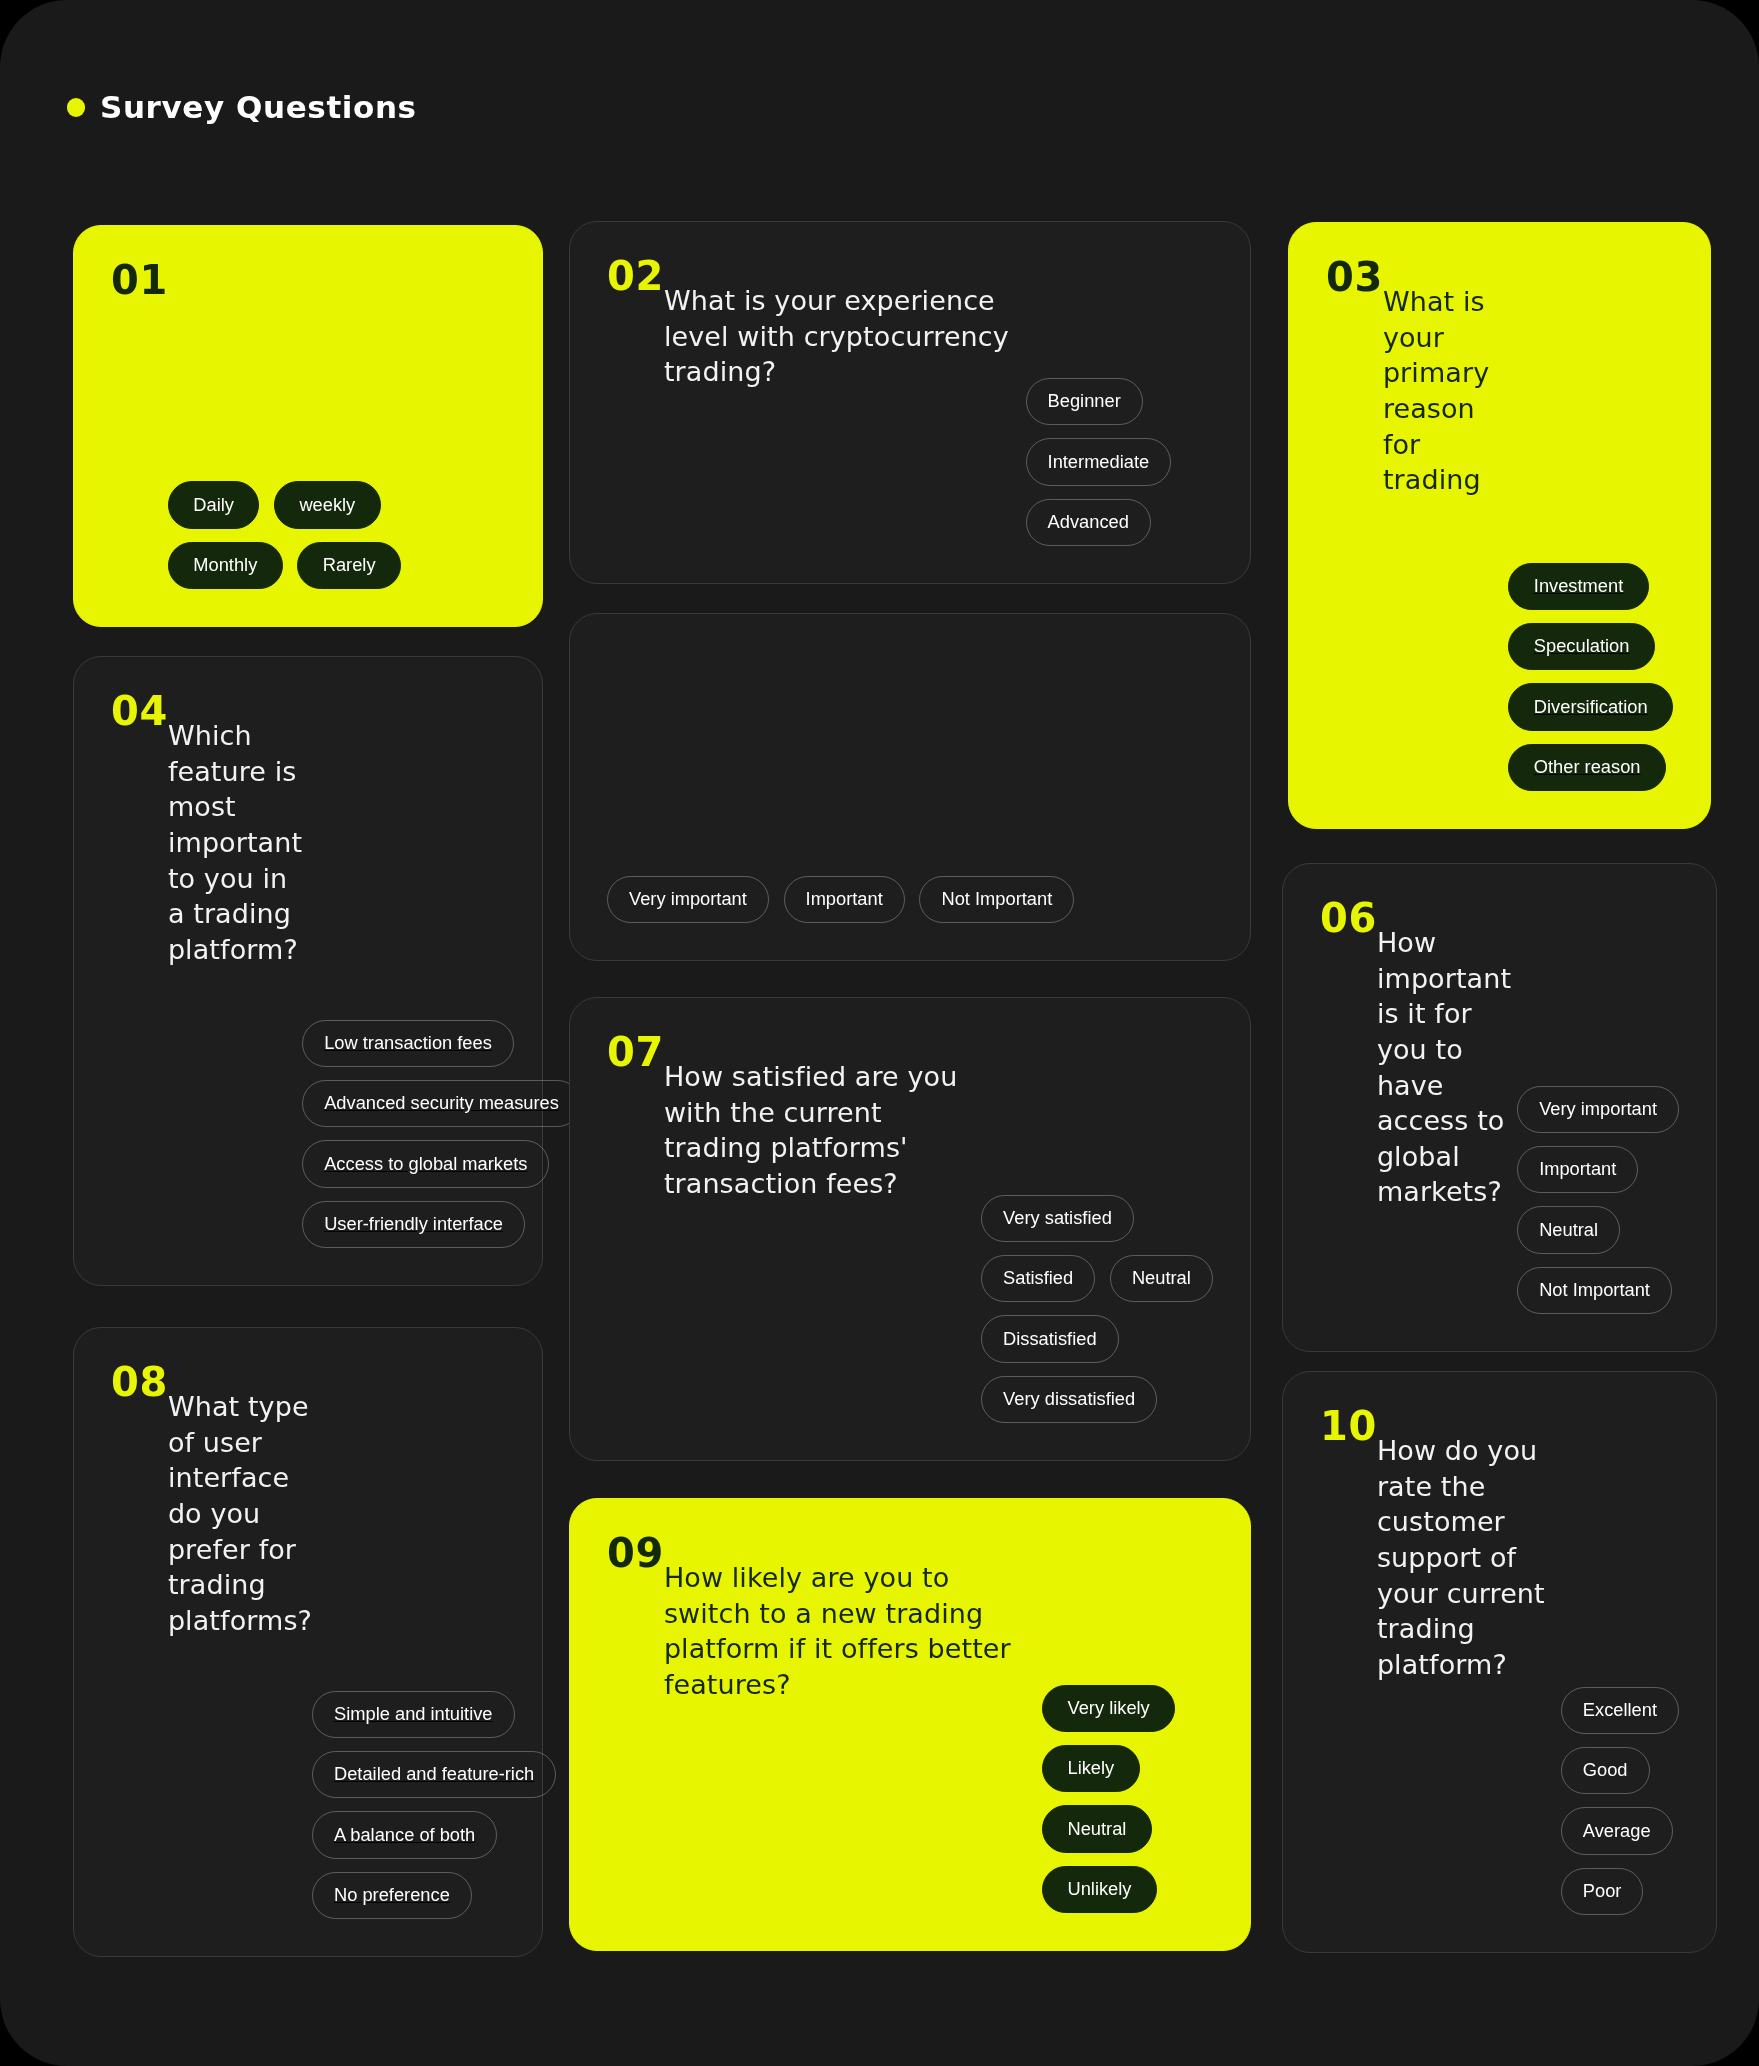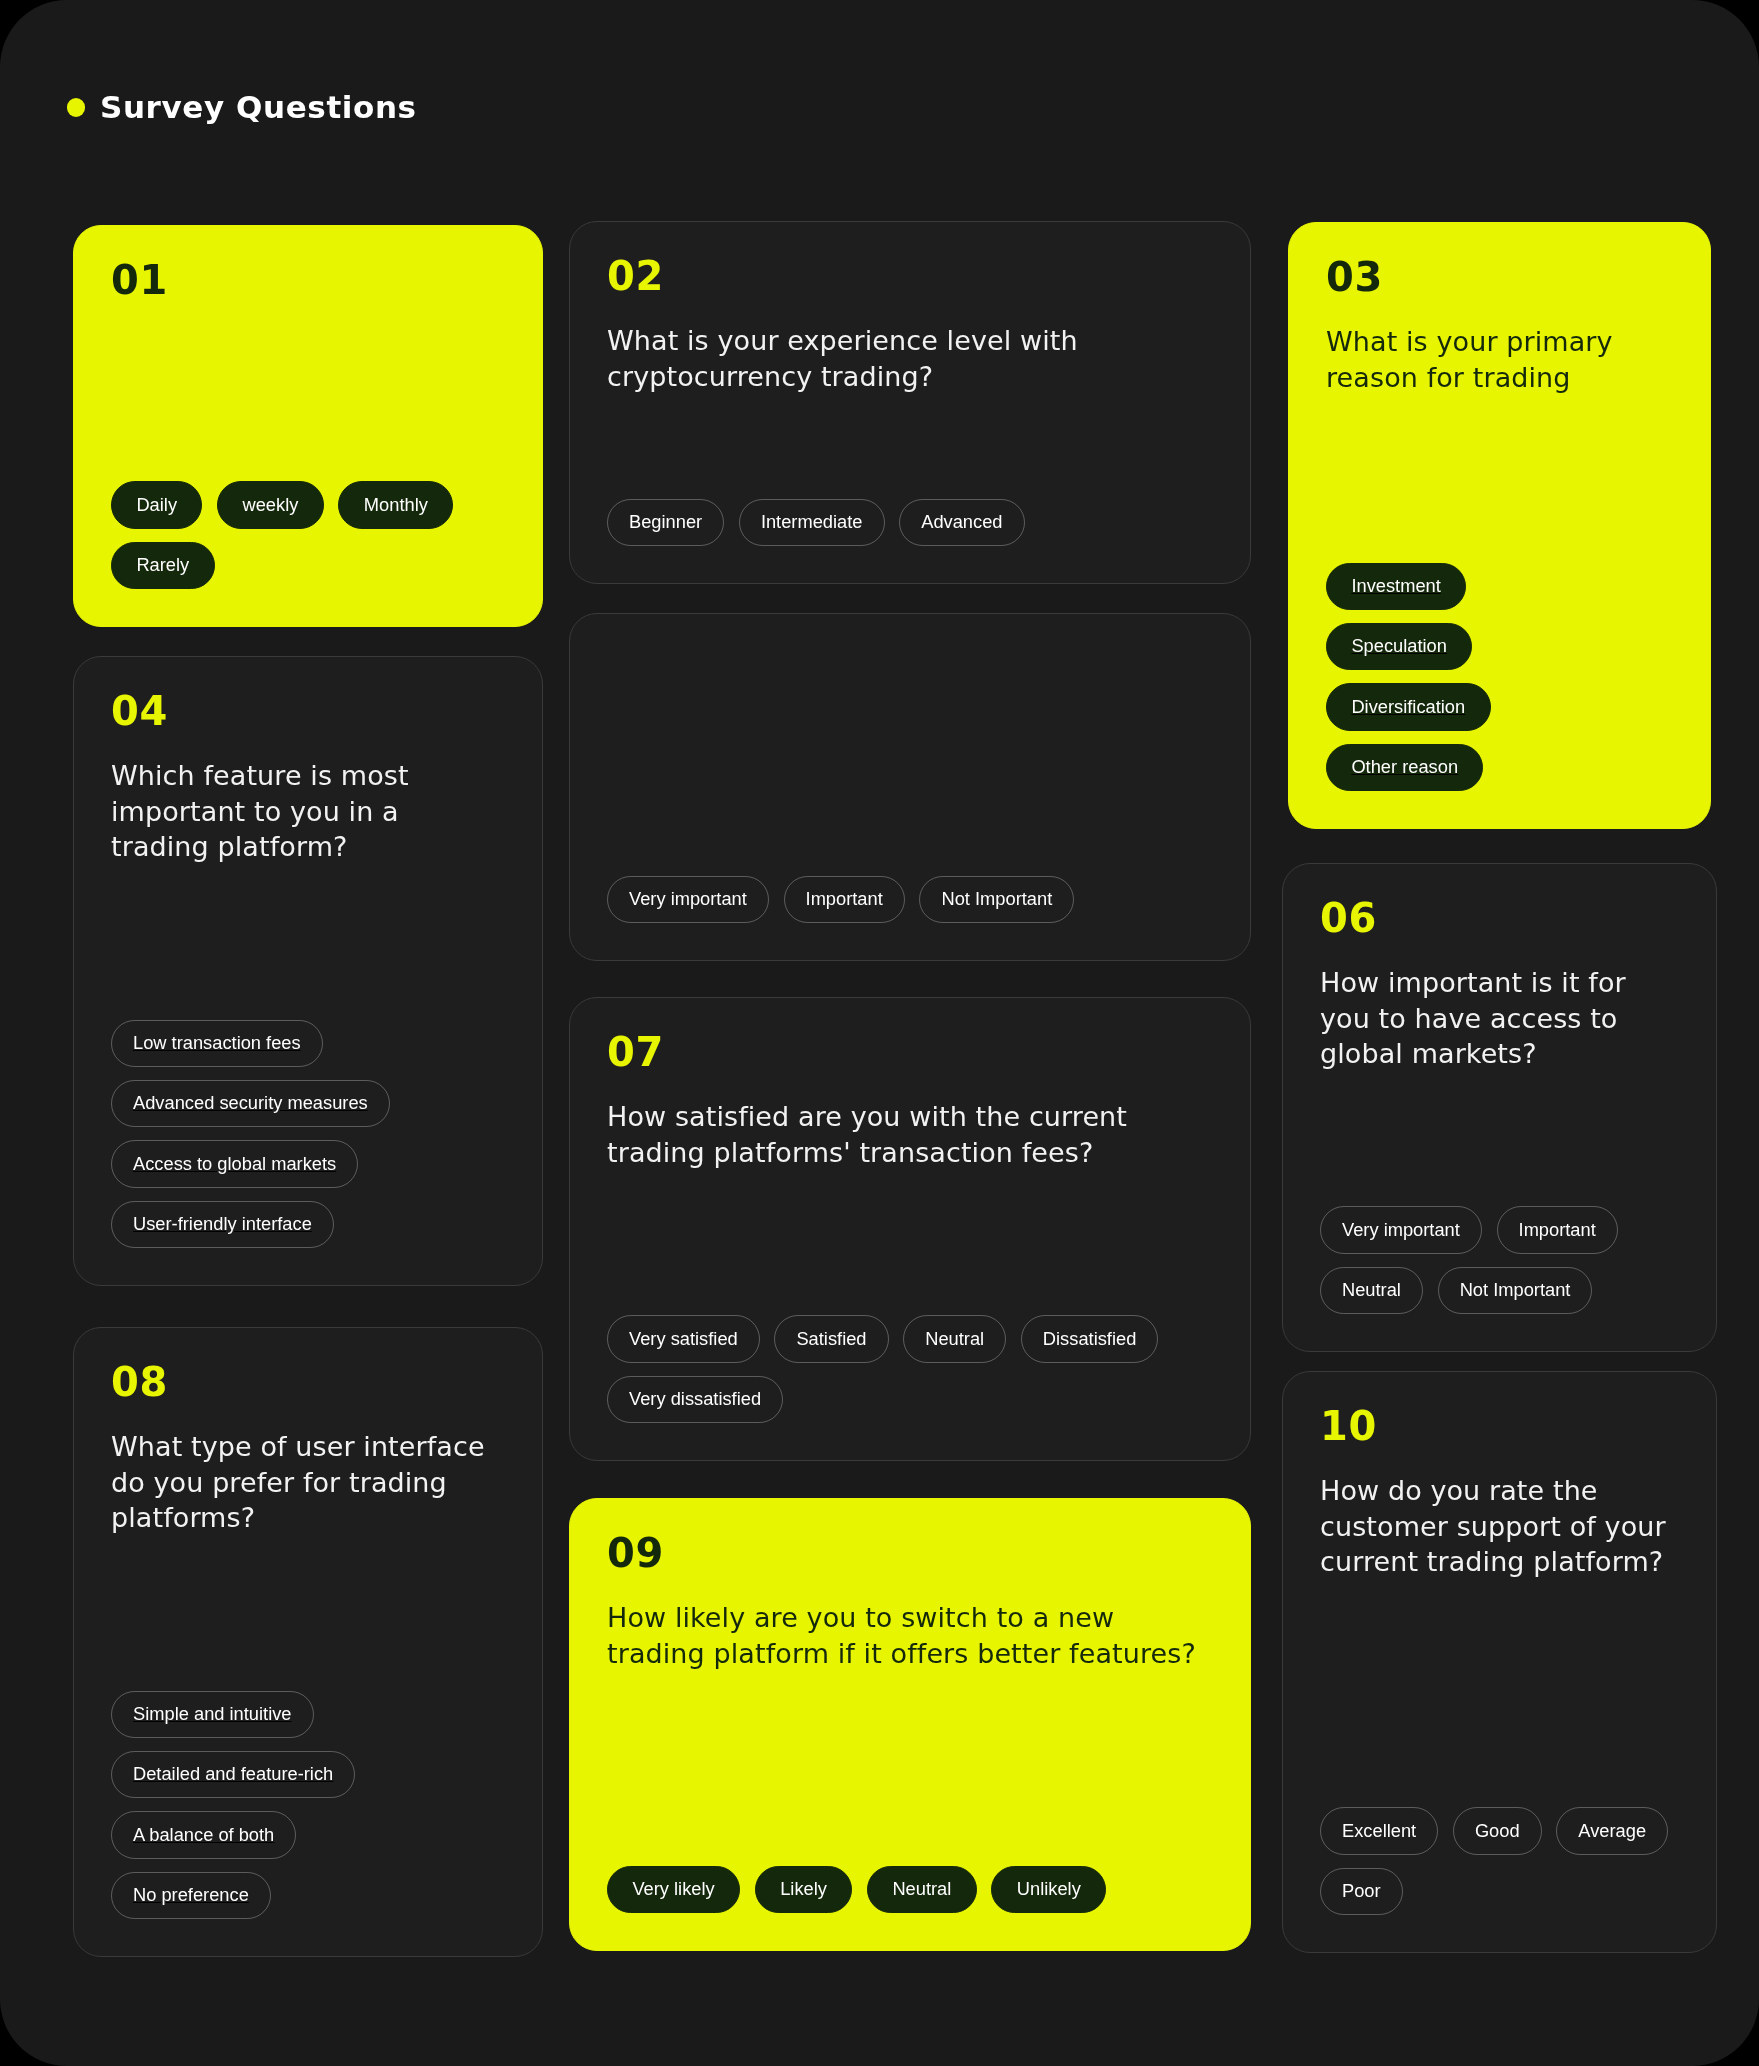--- a/index.html
+++ b/index.html
@@ -43,21 +43,21 @@
     line-height:1;
     white-space:nowrap;
   }
 
   
   .card{
     position:absolute;
     border-radius:28px;
     padding:34px 37px 37px 37px;
     display:flex;
-    flex-direction:column;
+    flex-direction:row;
   }
   .card.dark{
     background:#1e1e1e;
     border:1.2px solid #3a3a3a;
   }
   .card.yellow{
     background:#E8F500;
     border:1.2px solid #E8F500;
   }
 

